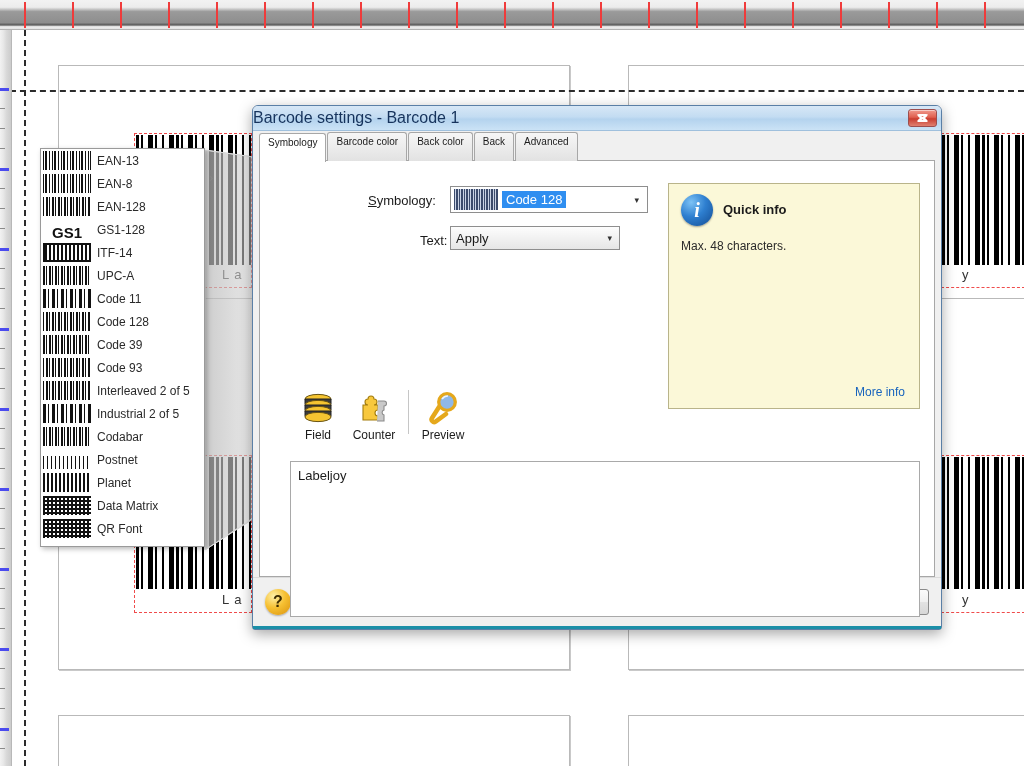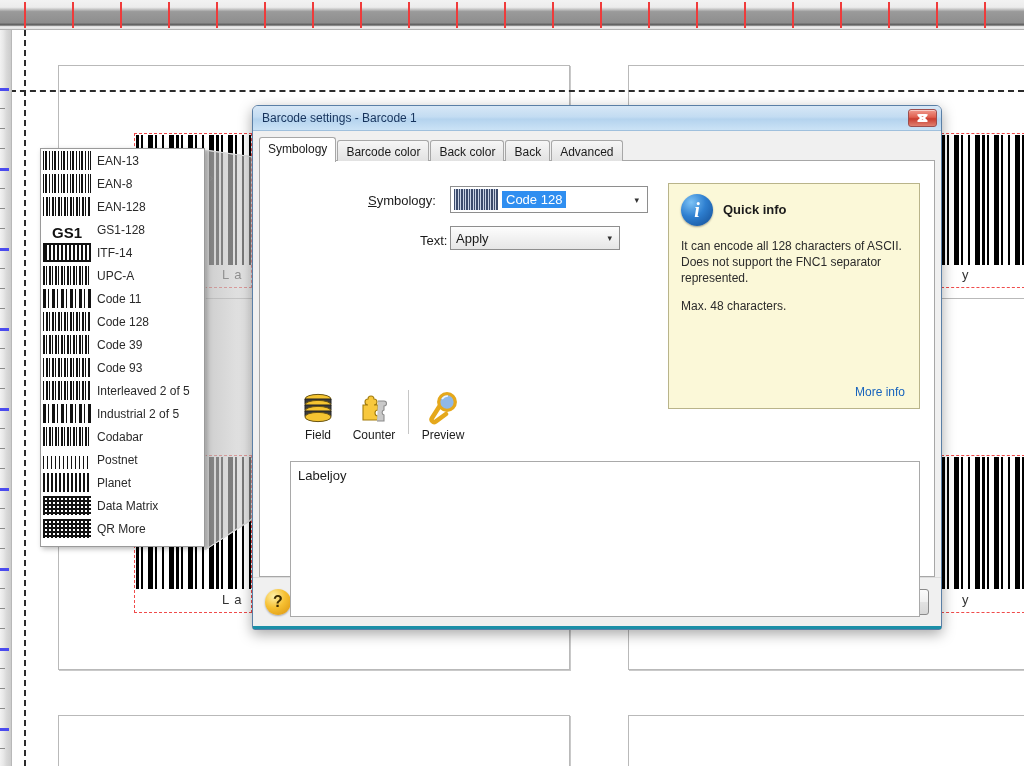--- a/index.html
+++ b/index.html
@@ -110,37 +110,37 @@
     z-index:40;
     display:flex; flex-direction:column;
   }
   .titlebar {
     height:25px; flex:0 0 25px; position:relative;
     background:linear-gradient(to bottom,#d7e7f6 0%,#c3dcf2 45%,#b4d3ee 55%,#cbe3f6 100%);
     border-radius:5px 5px 0 0;
     border-bottom:1px solid #9fc0dd;
     display:flex; align-items:center;
   }
-  .title-text { margin-left:9px; font-size:12px; color:#16335c; font-weight:normal; }
+  .title-text { font-size:16px; color:#16335c; font-weight:normal; }
   .close-btn {
     position:absolute; right:4px; top:3px; width:29px; height:18px;
     border-radius:3px; border:1px solid #9c4e4e;
     background:linear-gradient(to bottom,#f0998d 0%,#e06050 45%,#c93d30 55%,#e08070 100%);
     display:flex; align-items:center; justify-content:center;
     color:#fff; font-size:11px; font-weight:bold; cursor:pointer;
     box-shadow:inset 0 1px 0 rgba(255,255,255,.5);
   }
   .dlg-body { flex:1; padding:5px 6px 0 6px; display:flex; flex-direction:column;
               background:#f0f0f0; }
 
   
   .tabstrip { display:flex; align-items:flex-end; height:25px; position:relative; z-index:3; }
   .tab {
-    height:21px; padding:4px 8px; display:flex; align-items:flex-start;
-    font-size:12px; color:#1b1b1b; cursor:pointer;
+    height:21px; padding:14px 8px; display:flex; align-items:flex-end;
+    font-size:10px; color:#1b1b1b; cursor:pointer;
     background:linear-gradient(to bottom,#f6f6f6,#e2e2e2);
     border:1px solid #a7a7a7; border-bottom:none;
     border-radius:3px 3px 0 0; margin-right:1px;
   }
   .tab.active {
     height:25px; background:#ffffff; border-color:#a7a7a7;
     font-weight:normal; margin-bottom:-1px; position:relative; z-index:4;
   }
   .tabpane {
     flex:1; background:#ffffff; border:1px solid #a7a7a7;
@@ -390,21 +390,21 @@
     <div class="sym-item">
       <span class="sym-glyph g-planet"></span>
       <span class="sym-label">Planet</span>
     </div>
     <div class="sym-item">
       <span class="sym-glyph g-dm"></span>
       <span class="sym-label">Data Matrix</span>
     </div>
     <div class="sym-item">
       <span class="sym-glyph g-qr"></span>
-      <span class="sym-label">QR More</span>
+      <span class="sym-label">QR Font</span>
     </div>
   </div>
 
 <svg id="zoom-cone" viewBox="0 0 180 400" preserveAspectRatio="none">
   <defs>
     <linearGradient id="cg" x1="0" y1="0" x2="1" y2="0">
       <stop offset="0%" stop-color="#b9b9b9" stop-opacity="0.72"></stop>
       <stop offset="55%" stop-color="#e8e8e8" stop-opacity="0.42"></stop>
       <stop offset="100%" stop-color="#ffffff" stop-opacity="0.18"></stop>
     </linearGradient>
@@ -463,21 +463,20 @@
       <div class="combo-text">
         <span>Apply</span>
         <span class="ct-arrow">▾</span>
       </div>
 
       <div class="quickinfo">
         <div class="qi-head">
           <span class="qi-ico">i</span>
           <span class="qi-title">Quick info</span>
         </div>
-        <p class="qi-p">It can encode all 128 characters of ASCII. Does not support the FNC1 separator represented.</p>
         <p class="qi-p">Max. 48 characters.</p>
         <span class="qi-more">More info</span>
       </div>
 
       <div class="icobar">
         <div class="icobtn">
           <span class="glyph">
             <svg width="34" height="34" viewBox="0 0 34 34">
               <ellipse cx="17" cy="8" rx="13" ry="4.6" fill="#f5c431" stroke="#6a5410" stroke-width="1"></ellipse>
               <path d="M4,8 v5 a13,4.6 0 0 0 26,0 V8 z" fill="#3a3a3a" stroke="#222" stroke-width="1"></path>

